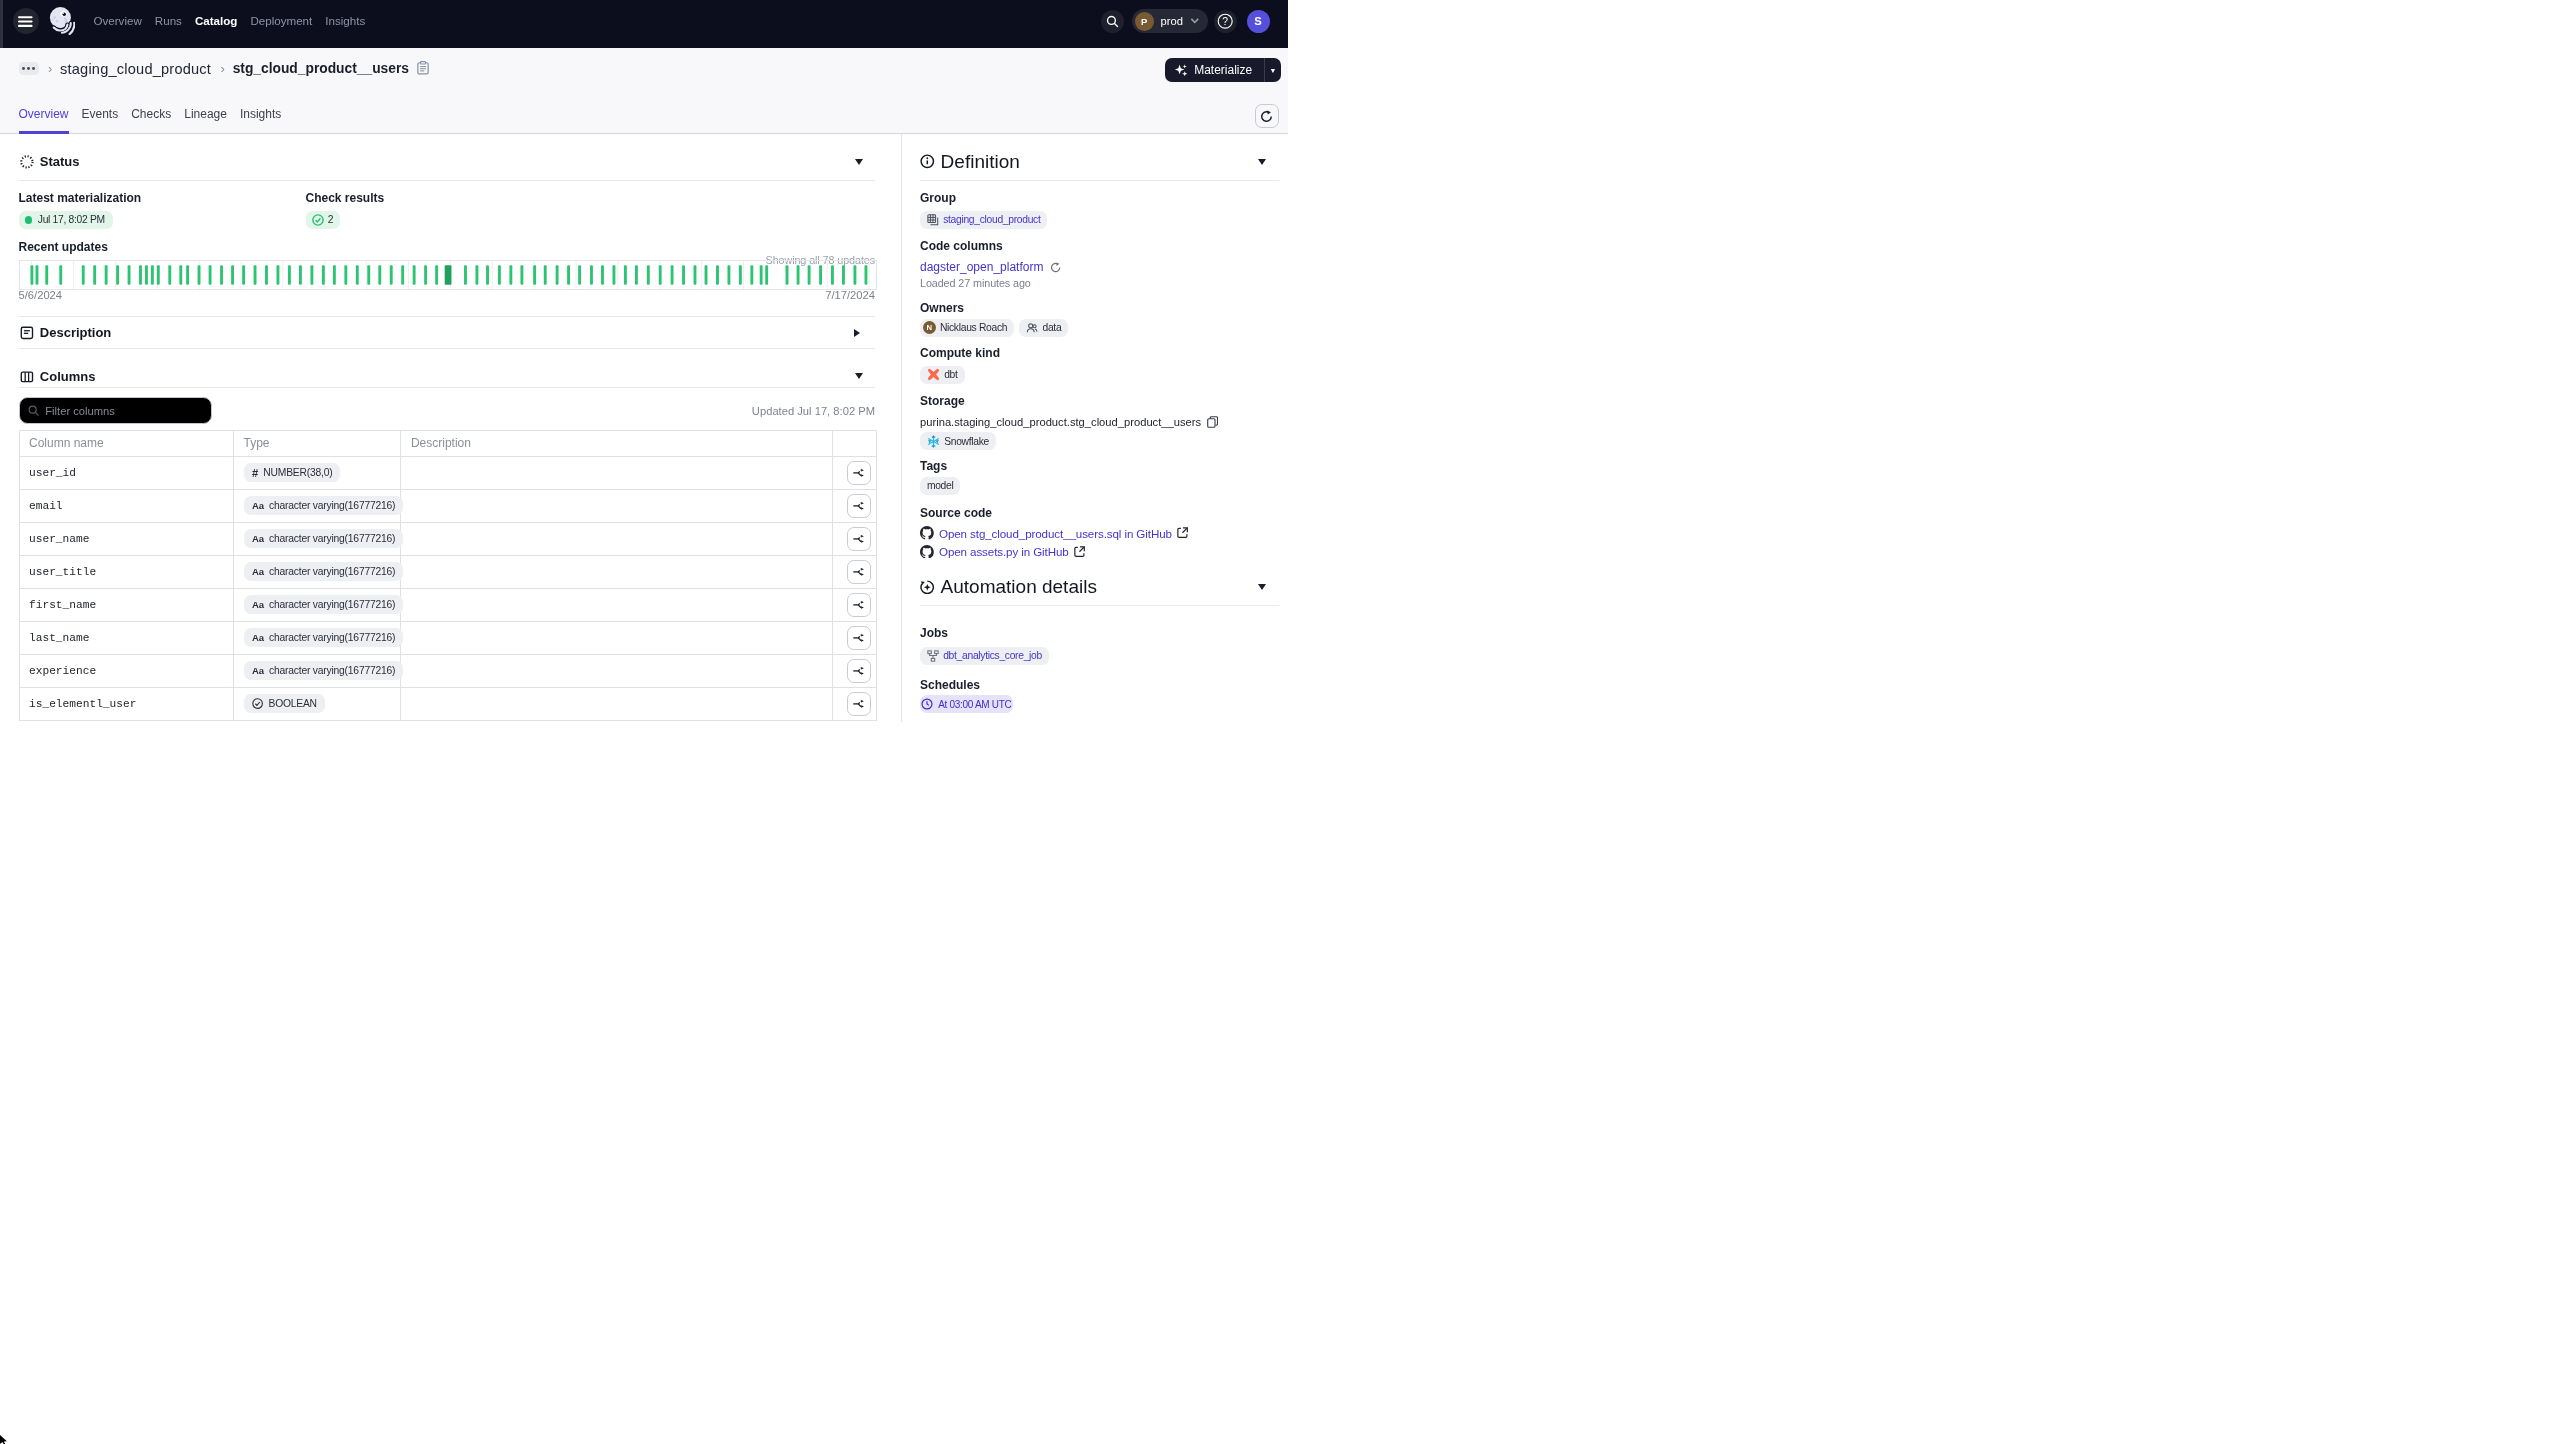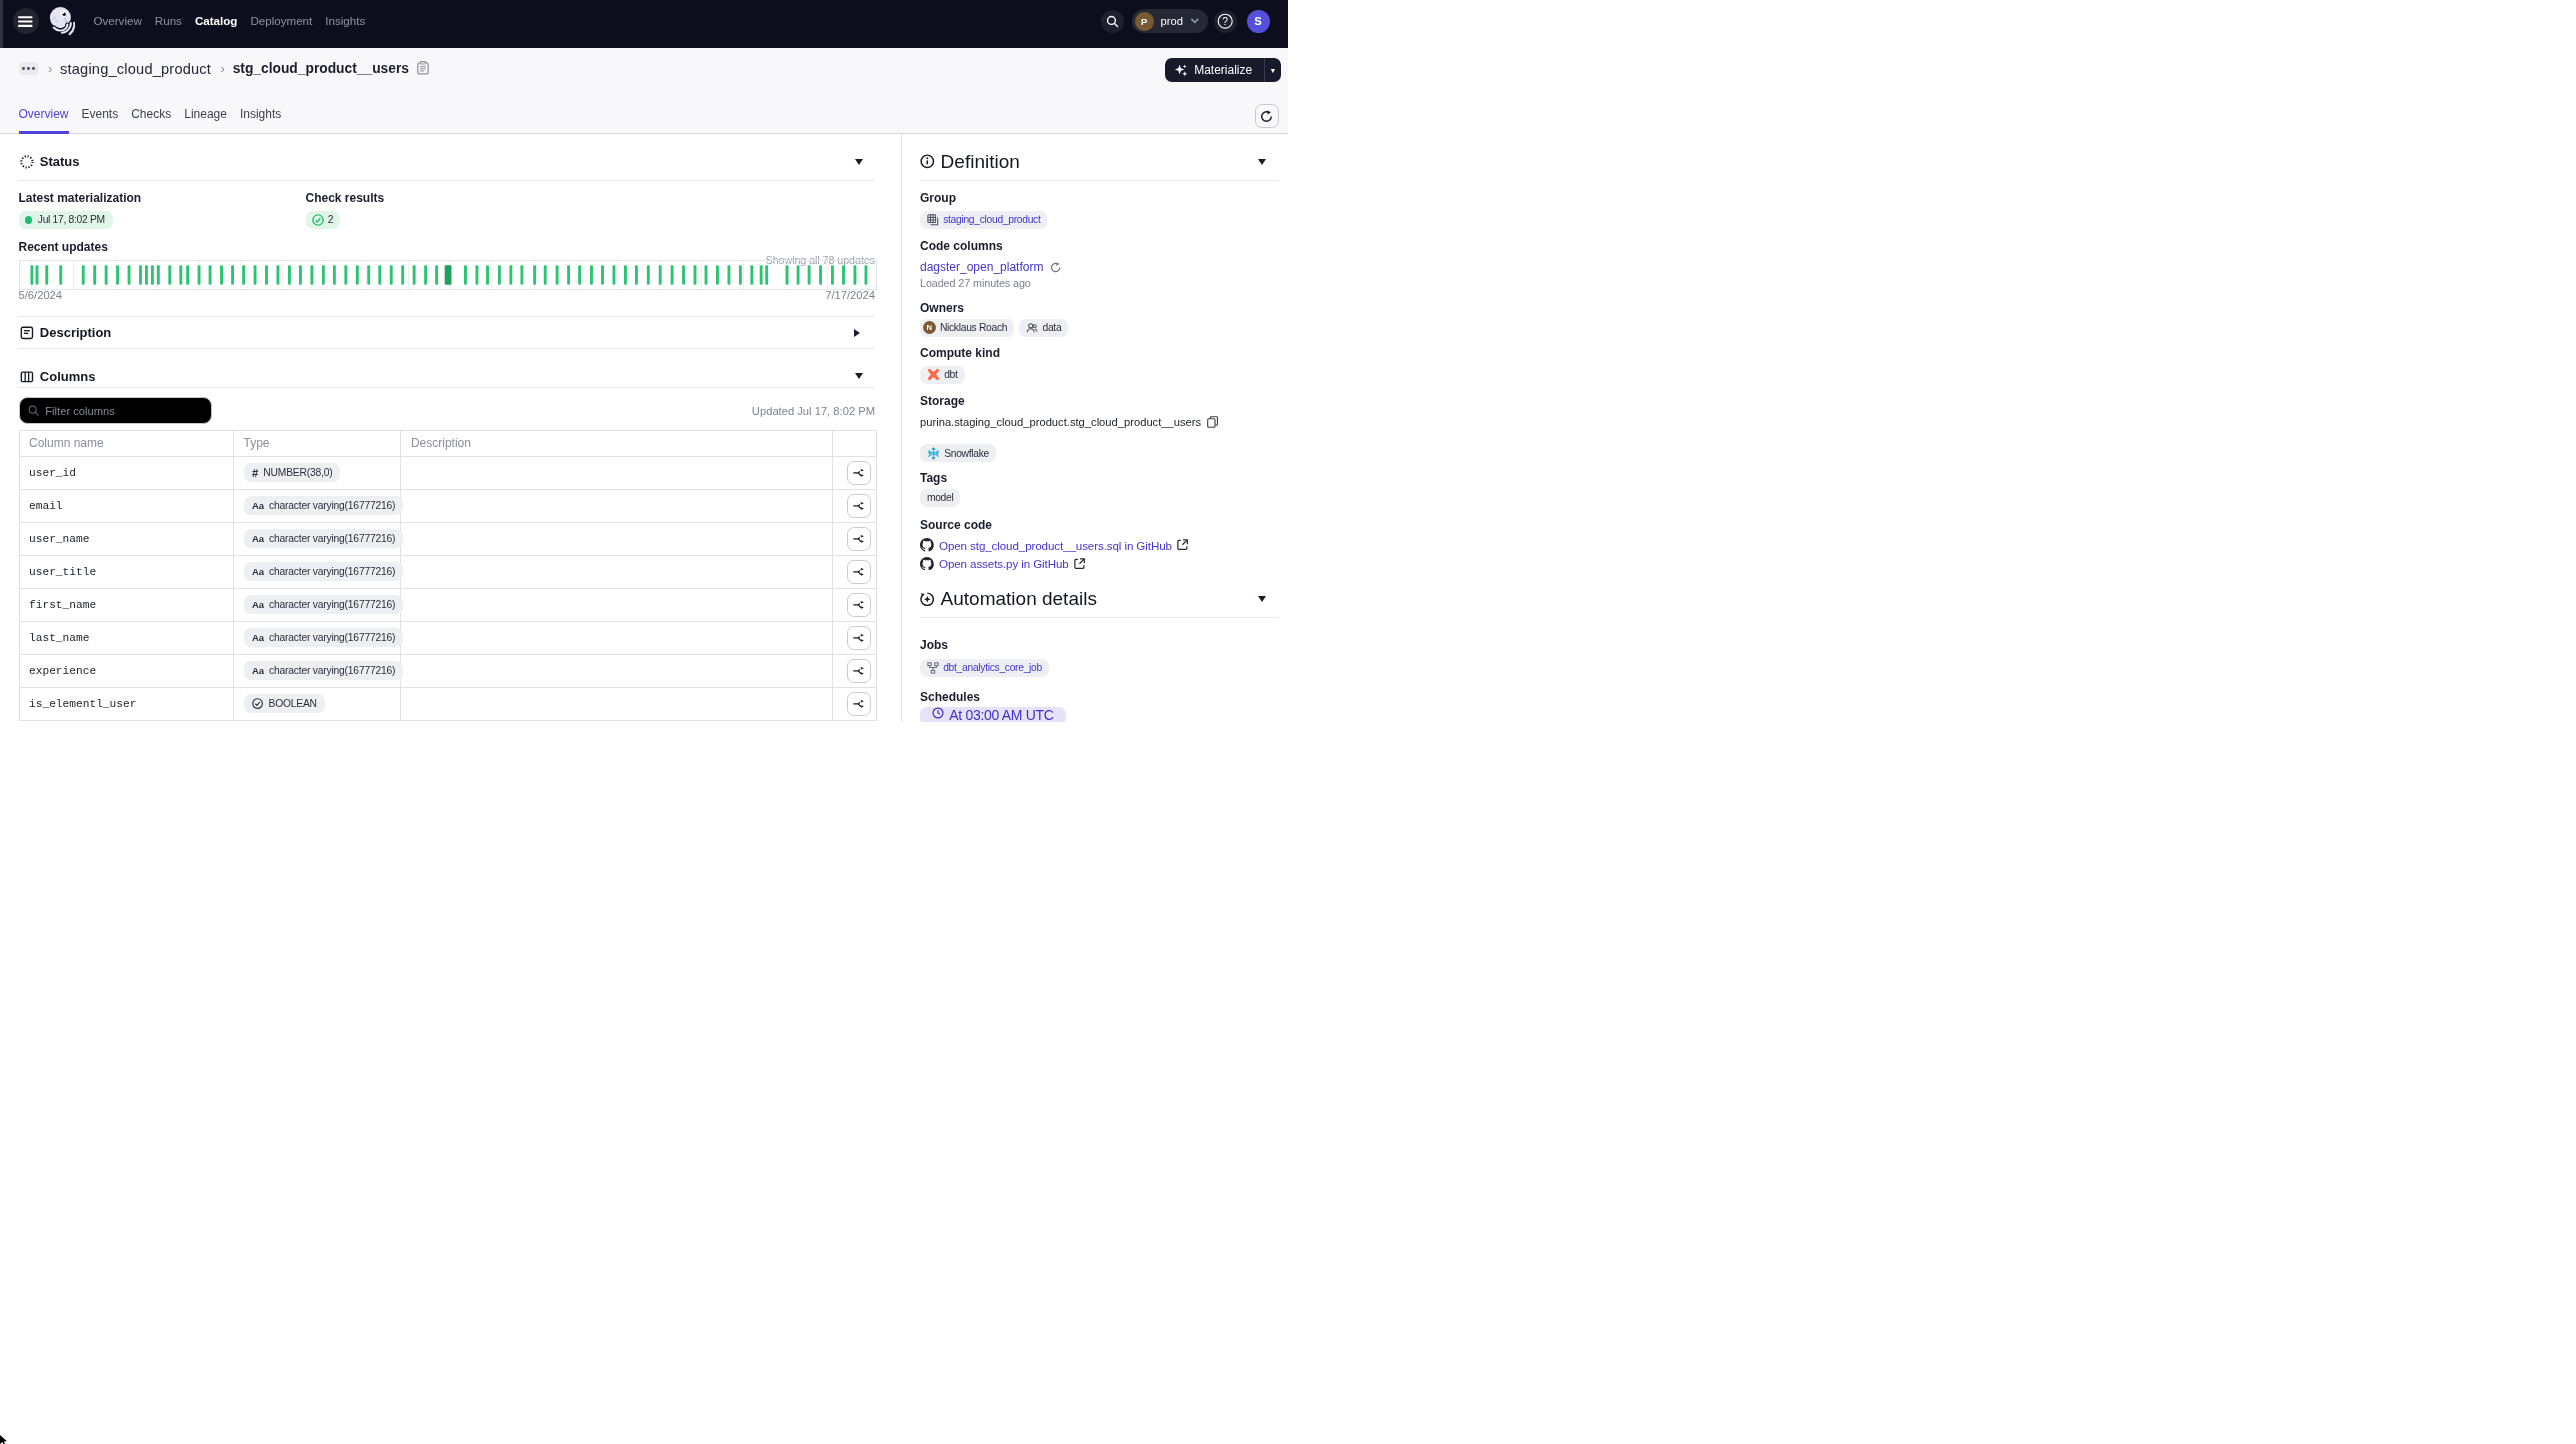--- a/index.html
+++ b/index.html
@@ -83,21 +83,21 @@
 
 
 .sbheader { display:flex; align-items:center; height:46px; padding-top:9.5px; gap:6px; }
 .sbheader .title { font-size:19px; font-weight:normal; color:#141722; }
 .sbheader .spring { flex:1; }
 .sbheader .caretdown { margin-right:13px; }
 .sbsep { border-bottom:0.9px solid #E8E9ED; margin-right:0; }
 .sblabel { font-size:12px; font-weight:bold; color:#1A1D2B; height:13.8px; }
 .graypill { display:inline-flex; align-items:center; gap:4.3px; height:18px; background:#EEEFF2; border-radius:6.9px; padding:0 6.9px; font-size:10.3px; letter-spacing:-0.3px; color:#2B2E3A; white-space:nowrap; }
 .graypill.link { color:#4534CB; }
-.purplepill { display:inline-flex; gap:5.2px; height:18px; background:#E5E2F9; border-radius:6.9px; padding:0 12px; font-size:14px; letter-spacing:-0.3px; color:#3D30C5; }
+.purplepill { display:inline-flex; align-items:center; gap:5.2px; height:18px; background:#E5E2F9; border-radius:6.9px; padding:0 1px; font-size:10px; letter-spacing:-0.3px; color:#3D30C5; }
 .sblink { font-size:12px; color:#4534CB; text-decoration:none; }
 .sbgray { font-size:10.8px; letter-spacing:-0.1px; color:#7D818F; }
 .navatar { width:13px; height:13px; border-radius:50%; background:#7A5A33; color:#fff; font-size:7.7px; font-weight:bold; display:flex; align-items:center; justify-content:center; }
 .srclink { display:flex; align-items:center; gap:5.2px; font-size:11.6px; letter-spacing:-0.1px; color:#4534CB; height:14.6px; }
 </style>
 </head>
 <body>
 
 <div class="topnav">
   <div class="navedge"></div>
@@ -592,21 +592,21 @@
             <path d="M3.2 1 L7.5 4.5 L11.8 1 A2.2 2.2 0 0 1 14 3.2 L10.5 7.5 L14 11.8 A2.2 2.2 0 0 1 11.8 14 L7.5 10.5 L3.2 14 A2.2 2.2 0 0 1 1 11.8 L4.5 7.5 L1 3.2 A2.2 2.2 0 0 1 3.2 1 Z" fill="#FF694B"></path>
           </svg>dbt</span></div>
   <div class="sblabel" style="margin-top:9.5px;">Storage</div>
   <div style="margin-top:7.7px; display:flex; align-items:center; gap:6px; height:13px;">
     <span style="font-size:11.2px; color:#23252F;">purina.staging_cloud_product.stg_cloud_product__users</span>
     <svg width="11.2" height="12" viewBox="0 0 13 14">
           <rect x="0.8" y="3.2" width="8.5" height="10" rx="1.2" fill="none" stroke="#3A3D49" stroke-width="1.3"></rect>
           <path d="M3.8 3.2 V2 a1.2 1.2 0 0 1 1.2 -1.2 h6 a1.2 1.2 0 0 1 1.2 1.2 v7.5 a1.2 1.2 0 0 1 -1.2 1.2 h-1" fill="none" stroke="#3A3D49" stroke-width="1.3"></path>
         </svg>
   </div>
-  <div style="margin-top:16px;"><span class="graypill"><svg width="13" height="13" viewBox="0 0 15 15">
+  <div style="margin-top:4px;"><span class="graypill"><svg width="13" height="13" viewBox="0 0 15 15">
             <g stroke="#29B5E8" stroke-width="1.3" stroke-linecap="round">
               <line x1="7.5" y1="1" x2="7.5" y2="14"></line>
               <line x1="1.9" y1="4.25" x2="13.1" y2="10.75"></line>
               <line x1="1.9" y1="10.75" x2="13.1" y2="4.25"></line>
               <path d="M5.8 2 L7.5 3.4 L9.2 2"></path>
               <path d="M5.8 13 L7.5 11.6 L9.2 13"></path>
               <path d="M2 6.2 L4.2 6.9 L2.6 8.5"></path>
               <path d="M13 6.2 L10.8 6.9 L12.4 8.5"></path>
             </g>
           </svg>Snowflake</span></div>

